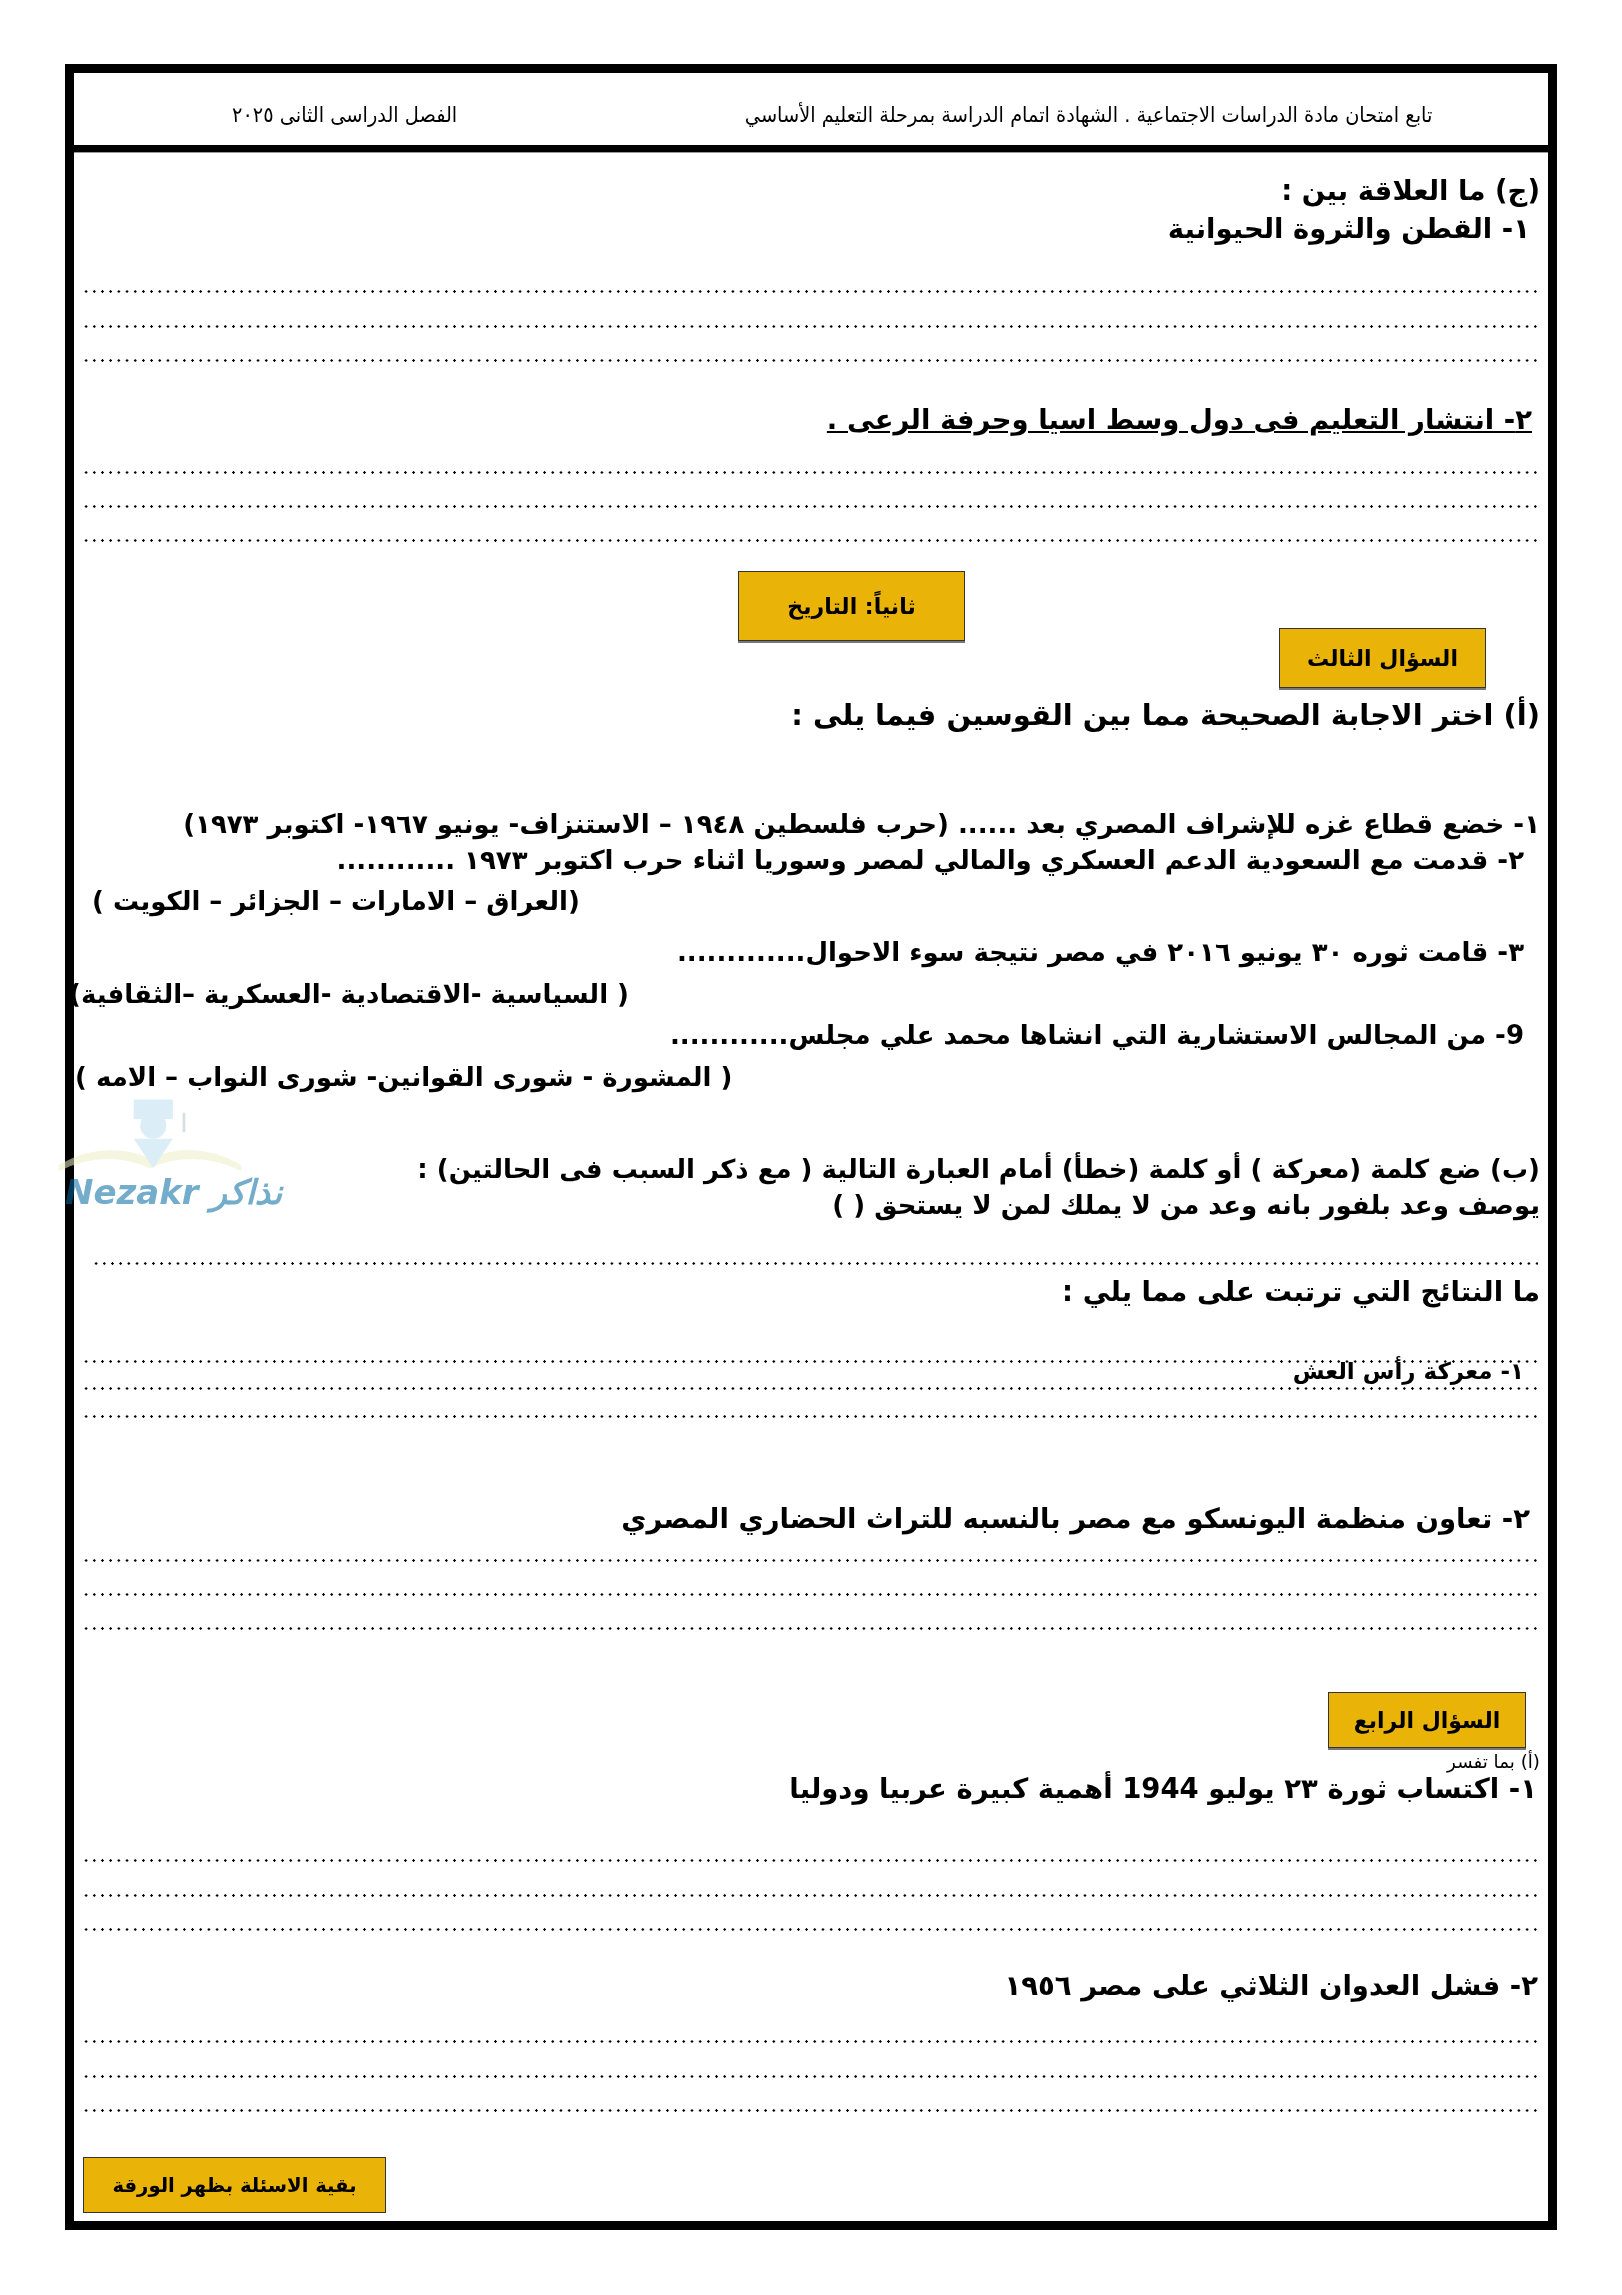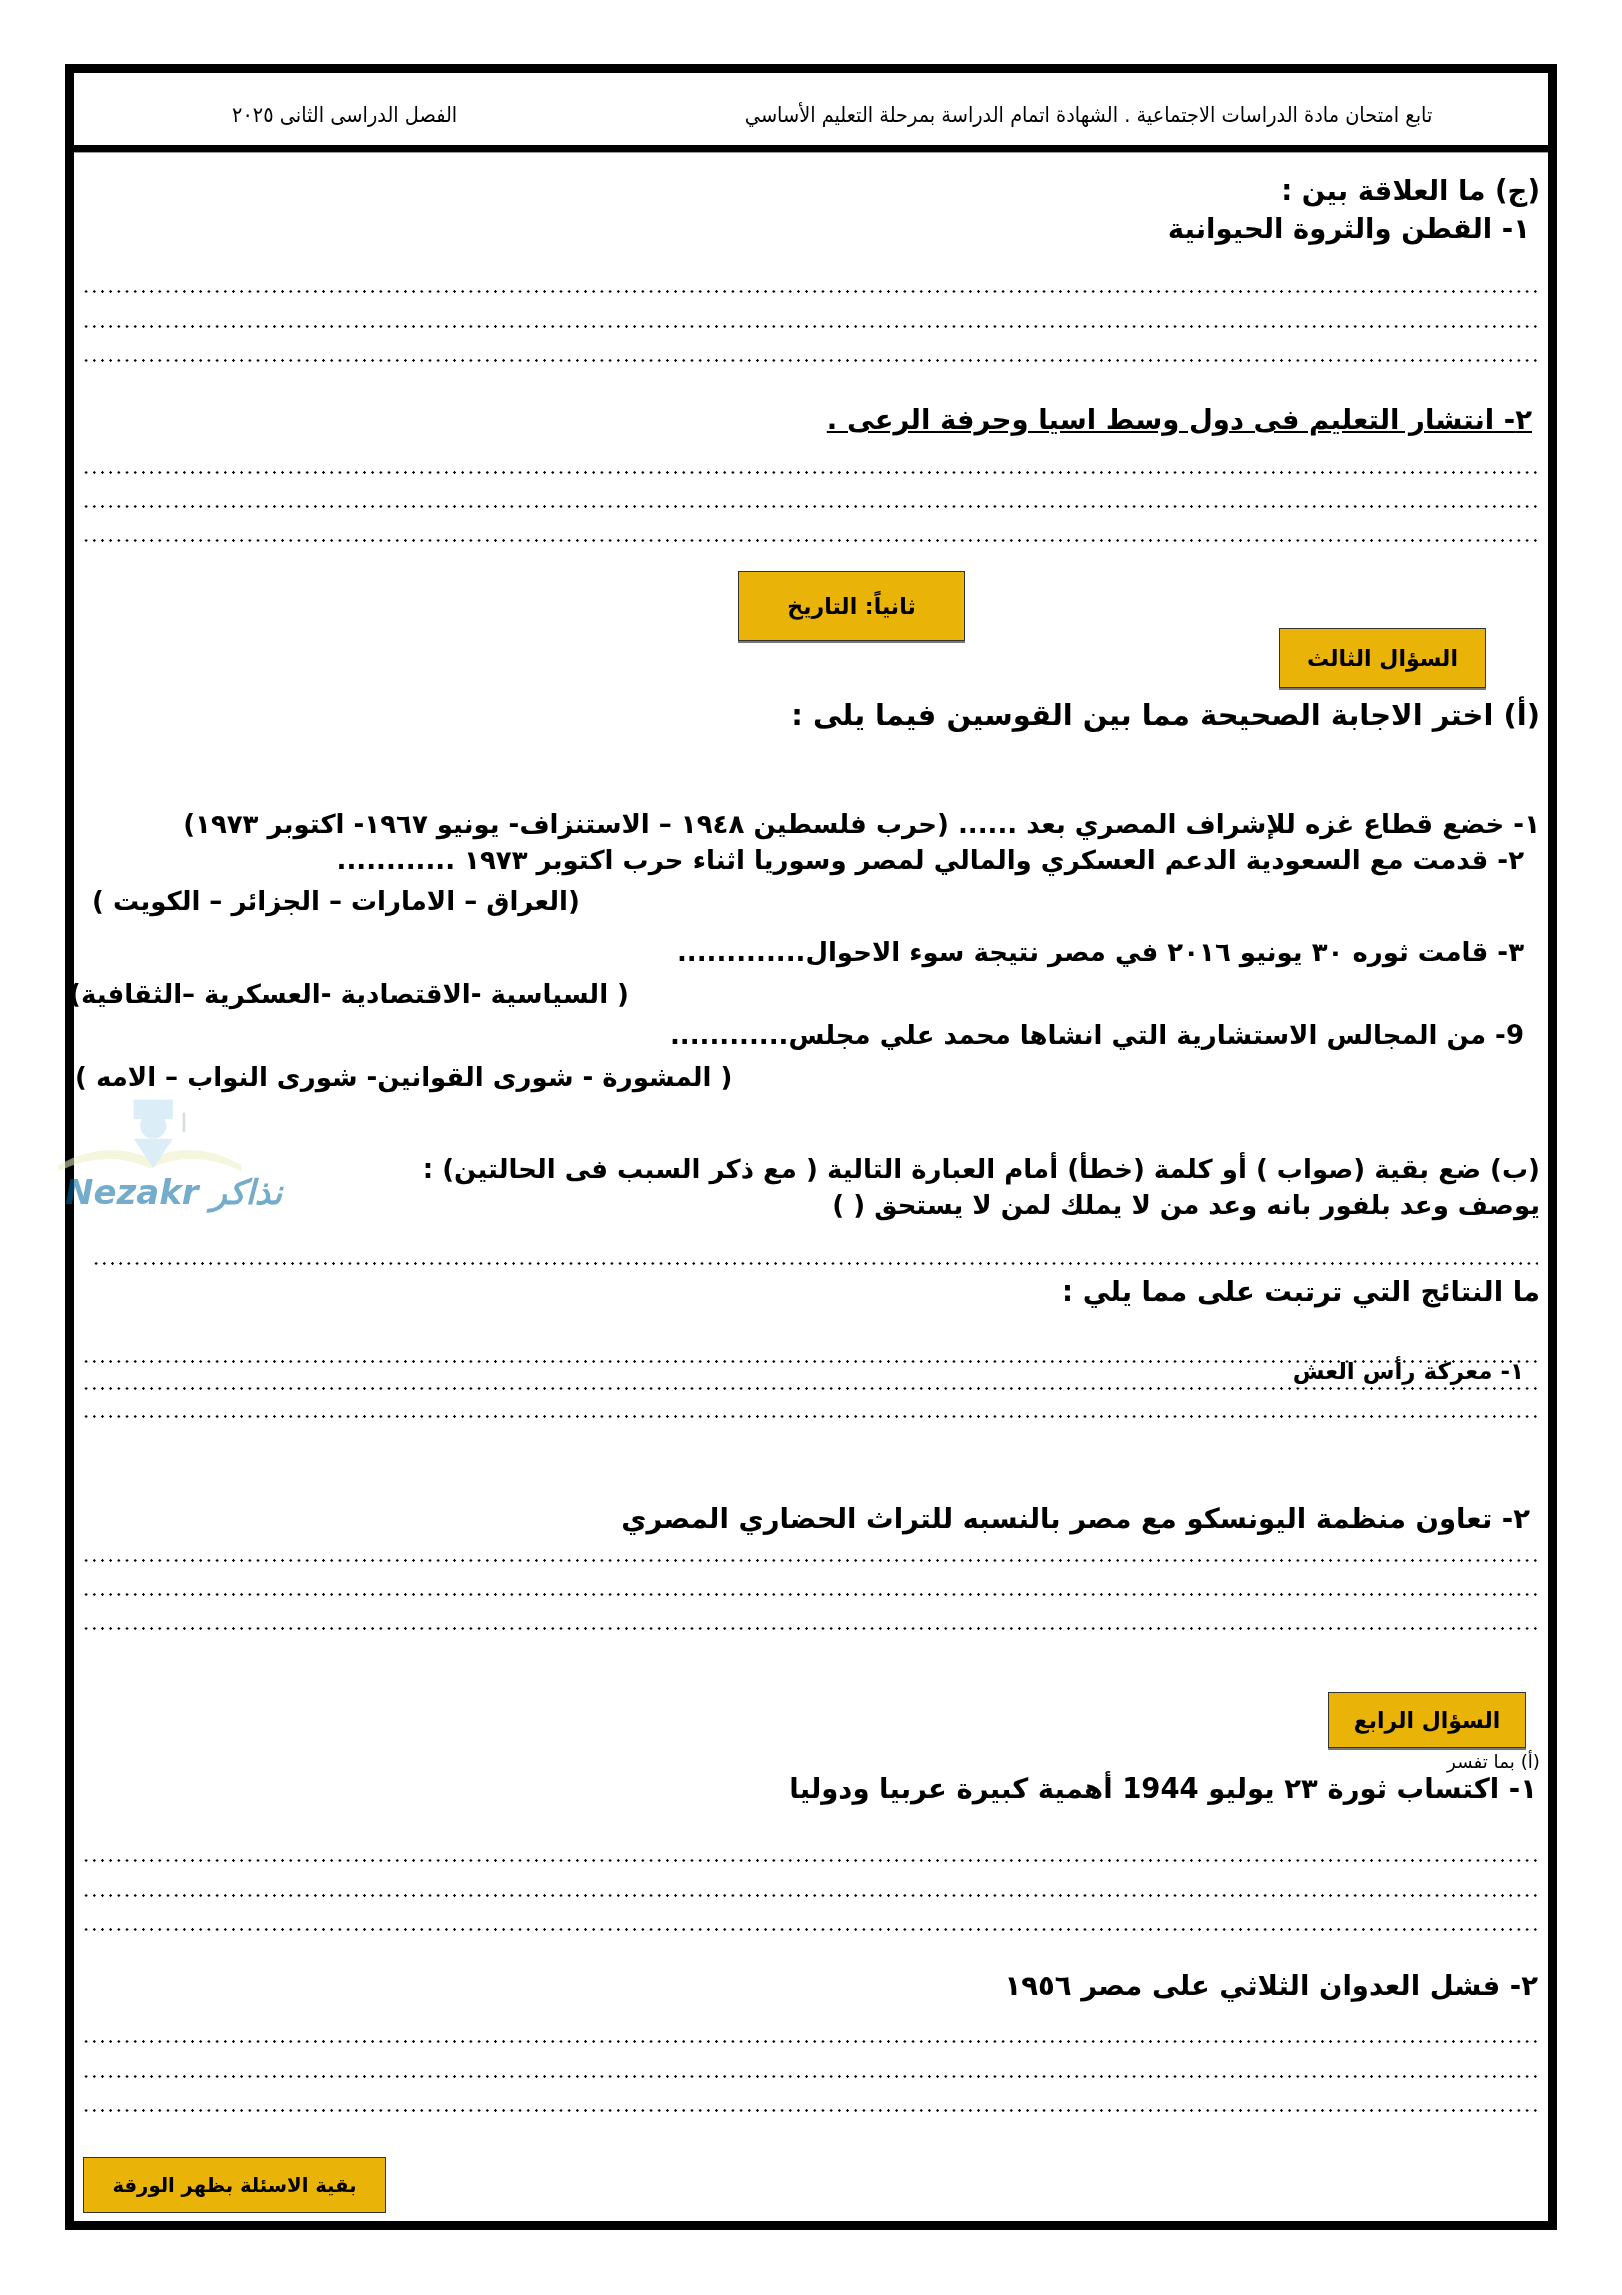--- a/index.html
+++ b/index.html
@@ -93,21 +93,21 @@
   <svg width="196" height="85" viewBox="0 0 300 130">
     <path d="M10 110 Q80 70 150 100 Q220 70 290 110 L290 120 Q220 85 150 115 Q80 85 10 120 Z" fill="#eef0c8"></path>
     <rect x="125" y="10" width="60" height="30" fill="#bfe0f0"></rect>
     <circle cx="155" cy="50" r="20" fill="#bfe0f0"></circle>
     <path d="M125 70 L185 70 L155 115 Z" fill="#bfe0f0"></path>
     <rect x="200" y="30" width="4" height="30" fill="#b8c4cc"></rect>
   </svg>
   <div class="wm-text">Nezakr نذاكر</div>
 </div>
 
-<div class="t" style="right:82px; top:1155px; font-size:26px;">(ب) ضع بقية (صواب ) أو كلمة (خطأ) أمام العبارة التالية ( مع ذكر السبب فى الحالتين) :</div>
+<div class="t" style="right:82px; top:1155px; font-size:26px;">(ب) ضع كلمة (معركة ) أو كلمة (خطأ) أمام العبارة التالية ( مع ذكر السبب فى الحالتين) :</div>
 <div class="t" style="right:82px; top:1191px; font-size:26px;">يوصف وعد بلفور بانه وعد من لا يملك لمن لا يستحق   (     )</div>
 <div class="dots" style="top:1262px; left:92px; width:1446px;"></div>
 
 <div class="t" style="right:82px; top:1276px; font-size:27.5px;">ما النتائج التي ترتبت على مما يلي :</div>
 <div class="t" style="right:98px; top:1358px; font-size:23px;">١- معركة رأس العش</div>
 <div class="dots" style="top:1360px;"></div>
 <div class="dots" style="top:1387px;"></div>
 <div class="dots" style="top:1415px;"></div>
 <div class="t" style="right:92px; top:1503px; font-size:27.5px;">٢- تعاون منظمة اليونسكو مع مصر بالنسبه للتراث الحضاري المصري</div>
 

